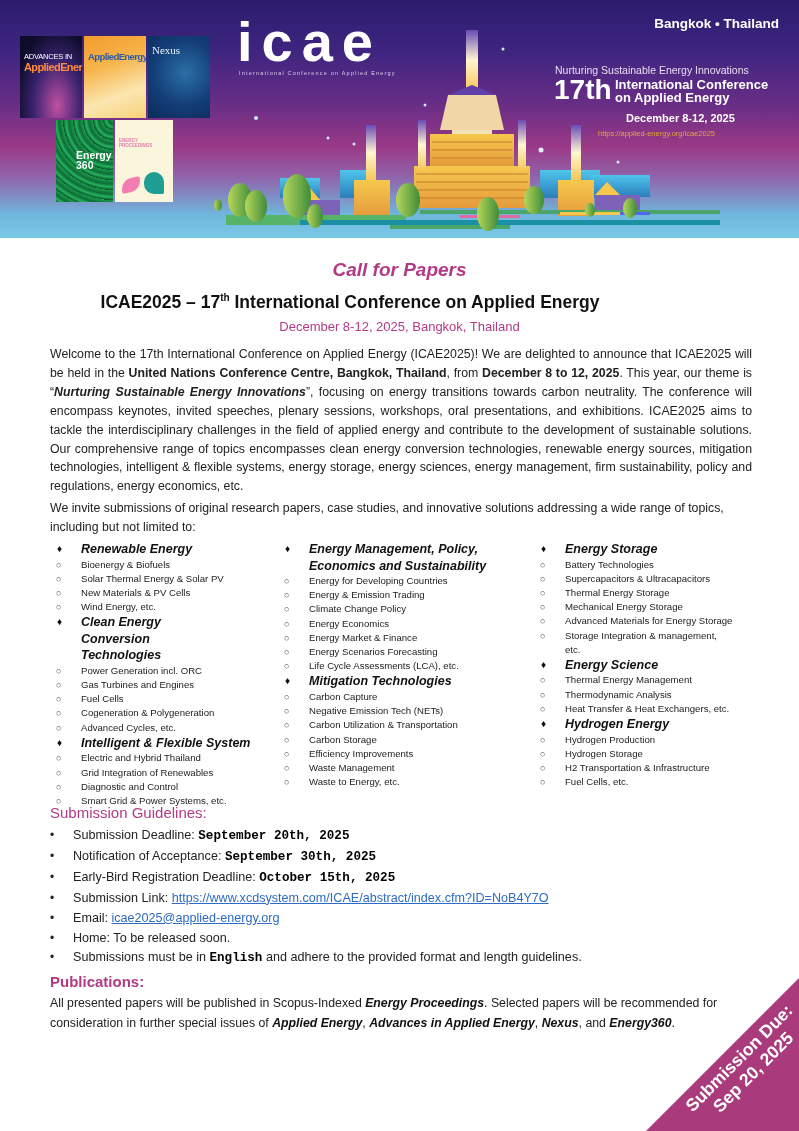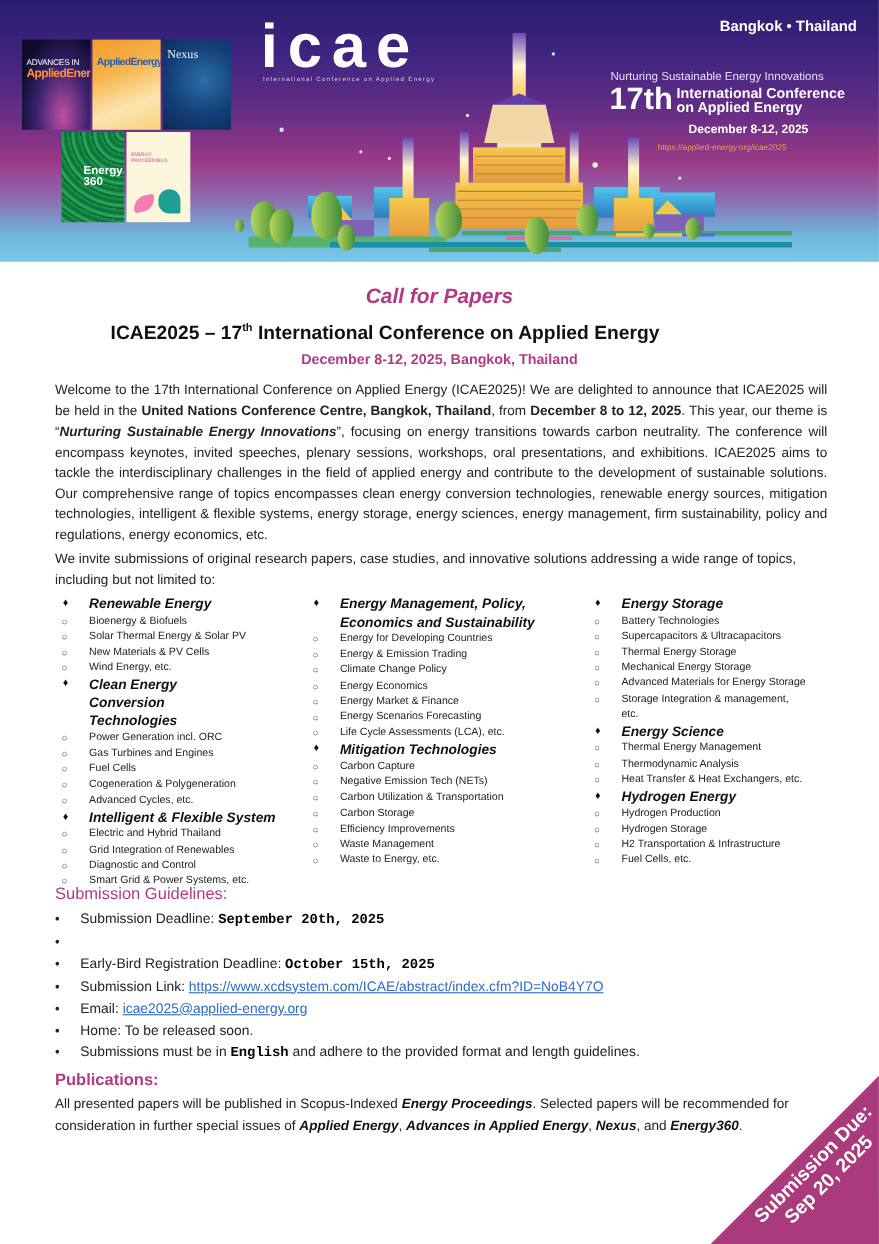--- a/index.html
+++ b/index.html
@@ -39,21 +39,21 @@
   .theme { position: absolute; left: 555px; top: 64px; width: 226px; color: #e6def3; font-size: 10.5px; text-align: left; white-space: nowrap; }
   .seventeen { position: absolute; left: 554px; top: 76px; color: #fff; font-size: 28px; font-weight: bold; line-height: 28px; }
   .conf-name { position: absolute; left: 615px; top: 78px; color: #fff; font-size: 13px; font-weight: bold; line-height: 13px; white-space: nowrap; }
   .banner-dates { position: absolute; left: 614px; top: 112px; color: #fff; font-size: 11px; font-weight: bold; padding-left: 12px; }
   .banner-url { position: absolute; left: 598px; top: 129px; color: #e7a43a; font-size: 7.5px; }
 
   
   .cfp { position: absolute; left: 0; width: 799px; top: 259px; text-align: center; color: #b23a84; font-size: 19px; font-weight: bold; font-style: italic; }
   .title { position: absolute; left: 0; width: 700px; top: 292px; text-align: center; color: #111; font-size: 17.5px; font-weight: bold; }
   .title sup { font-size: 10px; }
-  .subtitle { position: absolute; left: 0; width: 799px; top: 319px; text-align: center; color: #b23a84; font-size: 13px; font-weight: bold; }
+  .subtitle { position: absolute; left: 0; width: 799px; top: 319px; text-align: center; color: #b23a84; font-size: 13px; font-weight: normal; }
 
   .intro { position: absolute; left: 50px; top: 345px; width: 702px; font-size: 12.3px; line-height: 18.9px; text-align: justify; color: #222; }
   .invite { position: absolute; left: 50px; top: 499px; width: 712px; font-size: 12.3px; line-height: 18.5px; color: #222; }
 
   .topics { position: absolute; top: 541px; font-size: 9.6px; color: #222; }
   .col1 { left: 56px; width: 220px; }
   .col2 { left: 284px; width: 240px; }
   .col3 { left: 540px; width: 230px; }
   .cat { display: flex; align-items: flex-start; font-weight: bold; font-style: italic; font-size: 12.5px; line-height: 16.5px; color: #111; margin-top: 0px; }
   .cat .dia { width: 25px; flex: none; font-size: 10px; font-style: normal; padding-left: 1px; }
@@ -400,20 +400,21 @@
   </div>
 
 <div class="sg-head">Submission Guidelines:</div>
 <ul class="guidelines">
   <li>
       <span class="bul">•</span>
       <span><span>Submission Deadline: </span><b>September 20th, 2025</b></span>
     </li>
   <li>
       <span class="bul">•</span>
+      <span><span>Notification of Acceptance: </span><b>September 30th, 2025</b></span>
     </li>
   <li>
       <span class="bul">•</span>
       <span><span>Early-Bird Registration Deadline: </span><b>October 15th, 2025</b></span>
     </li>
   <li>
       <span class="bul">•</span>
       <span><span>Submission Link: </span><a>https://www.xcdsystem.com/ICAE/abstract/index.cfm?ID=NoB4Y7O</a></span>
     </li>
   <li>

